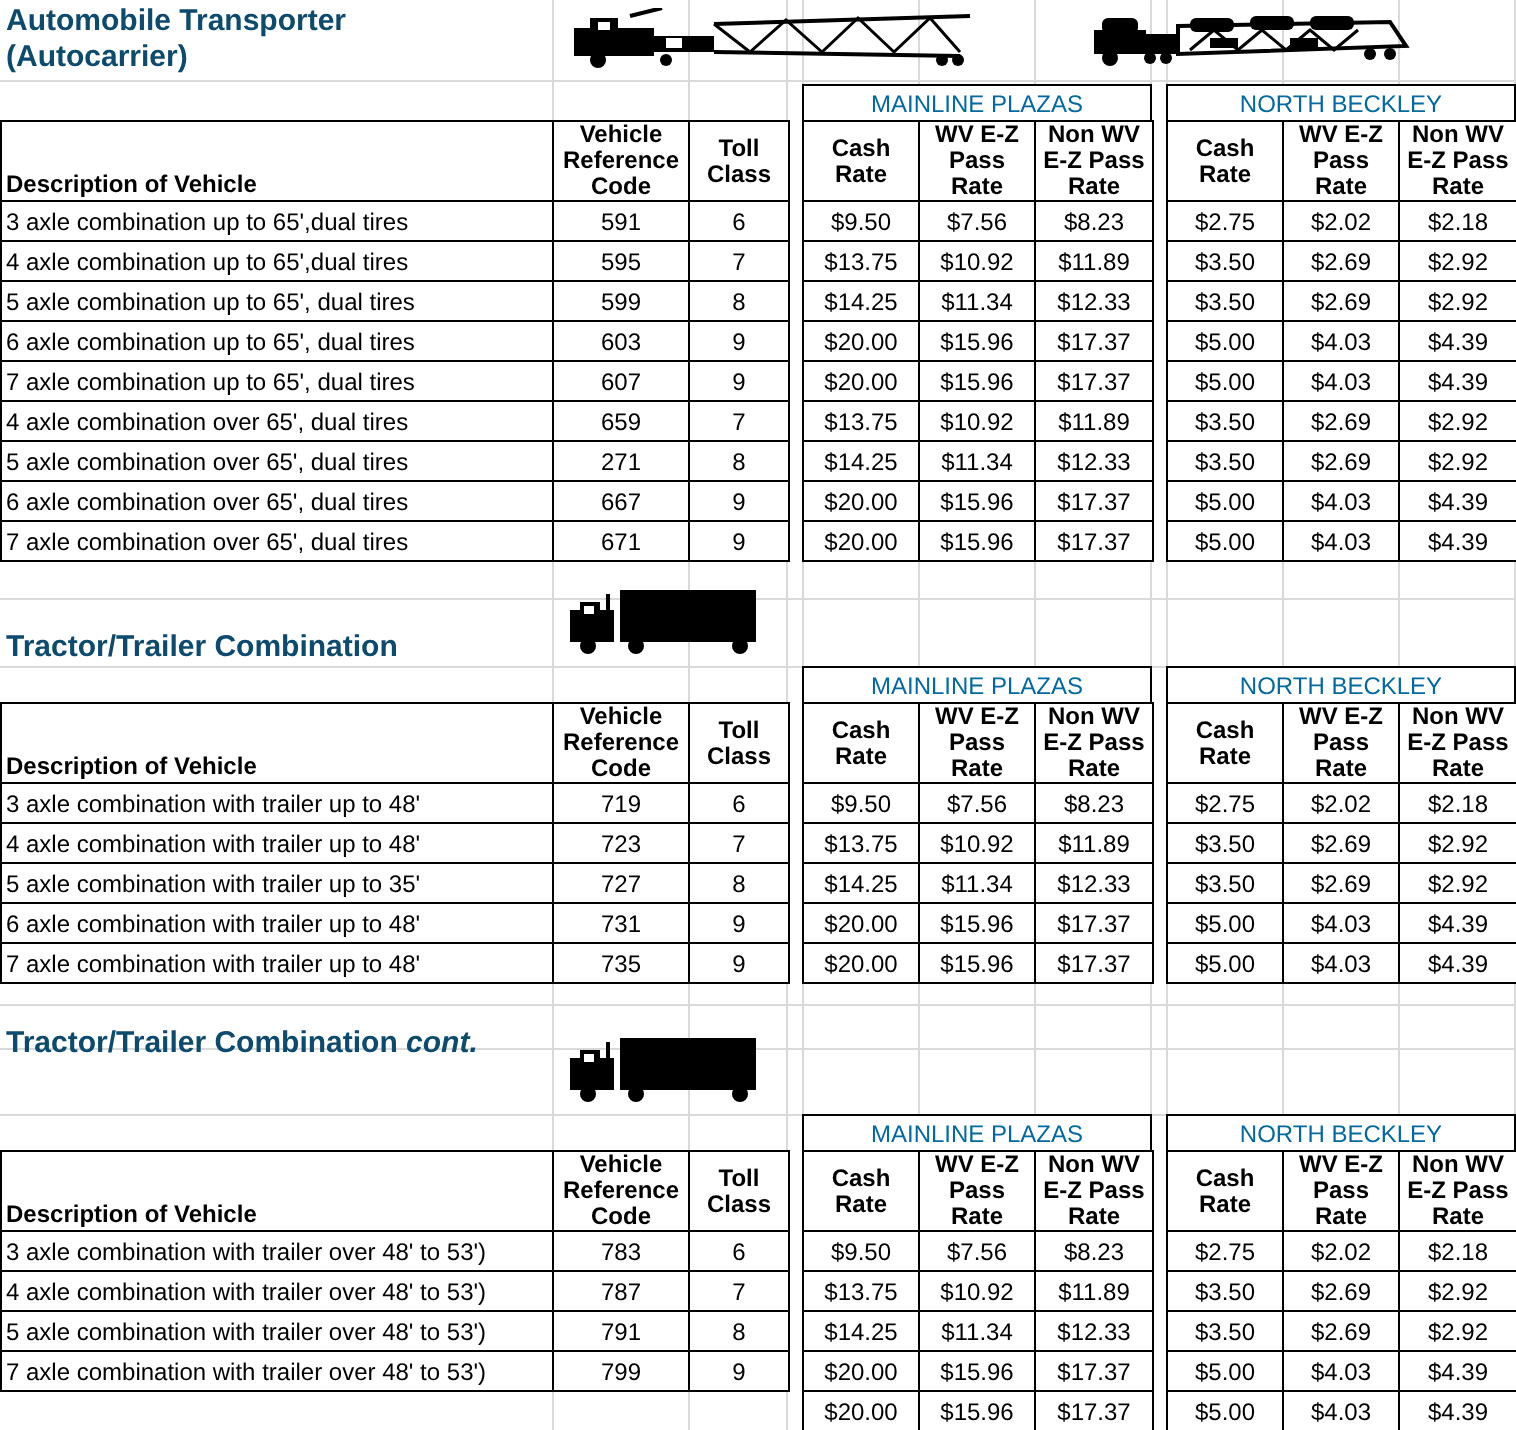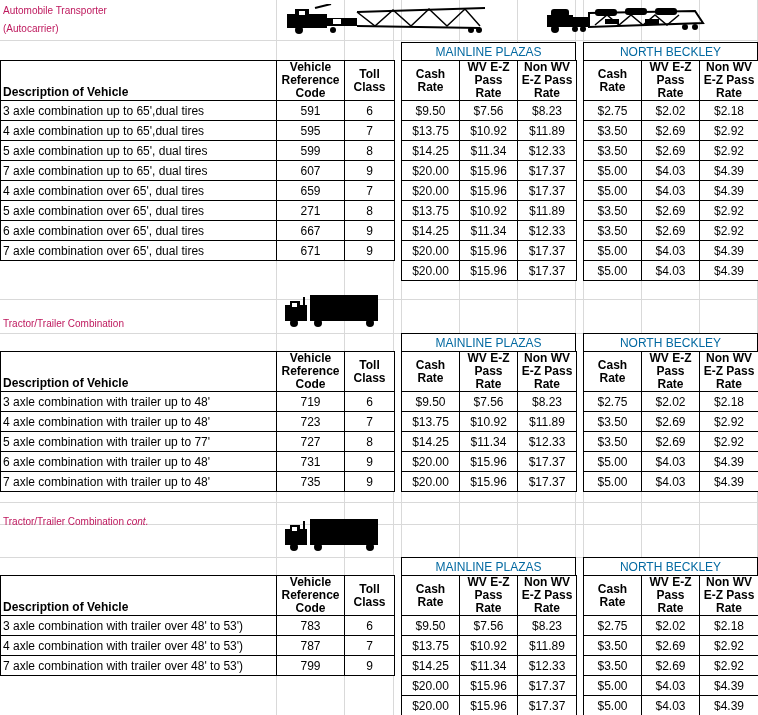--- a/index.html
+++ b/index.html
@@ -1,21 +1,21 @@
 <!DOCTYPE html>
 <html><head>
 <meta charset="utf-8">
 <style>
   html, body { margin:0; padding:0; background:#ffffff; }
   body { width:758px; height:715px; position:relative; overflow:hidden;
          font-family:"Liberation Sans", sans-serif; color:#000; }
   .abs { position:absolute; box-sizing:border-box; }
   .grid-v { position:absolute; top:0; width:1px; height:715px; background:#d9d9d9; }
   .grid-h { position:absolute; left:0; height:1px; width:758px; background:#d9d9d9; }
-  .title { color:#be185d; font-weight:normal; font-size:10px; line-height:18px; white-space:nowrap; }
+  .title { color:#0c4a6e; font-weight:bold; font-size:15px; line-height:18px; white-space:nowrap; }
   .title i { font-style:italic; }
   .tbl { position:absolute; border-collapse:collapse; background:#fff; table-layout:fixed; }
   .tbl td { border:1px solid #000; padding:0; font-size:12px; overflow:hidden; white-space:nowrap; }
   .desc-head { vertical-align:bottom; font-size:11px; font-weight:bold; padding-left:2px !important; padding-bottom:1px !important; }
   .col-head { text-align:center; font-size:10px; font-weight:bold; line-height:13px; white-space:normal !important; vertical-align:middle; }
   .plaza { text-align:center; color:#0369a1; font-size:10px; font-weight:normal; vertical-align:middle; }
   .desc { padding-left:2px !important; }
   .num { text-align:center; }
   .rate { text-align:center; }
   .vehicle-img { position:absolute; }
@@ -120,20 +120,25 @@
         <td class="desc">4 axle combination up to 65',dual tires</td>
         <td class="num">595</td>
         <td class="num">7</td>
       </tr>
       <tr style="height: 20px;">
         <td class="desc">5 axle combination up to 65', dual tires</td>
         <td class="num">599</td>
         <td class="num">8</td>
       </tr>
       <tr style="height: 20px;">
+        <td class="desc">6 axle combination up to 65', dual tires</td>
+        <td class="num">603</td>
+        <td class="num">9</td>
+      </tr>
+      <tr style="height: 20px;">
         <td class="desc">7 axle combination up to 65', dual tires</td>
         <td class="num">607</td>
         <td class="num">9</td>
       </tr>
       <tr style="height: 20px;">
         <td class="desc">4 axle combination over 65', dual tires</td>
         <td class="num">659</td>
         <td class="num">7</td>
       </tr>
       <tr style="height: 20px;">
@@ -325,21 +330,21 @@
         <td class="desc">3 axle combination with trailer up to 48'</td>
         <td class="num">719</td>
         <td class="num">6</td>
       </tr>
       <tr style="height: 20px;">
         <td class="desc">4 axle combination with trailer up to 48'</td>
         <td class="num">723</td>
         <td class="num">7</td>
       </tr>
       <tr style="height: 20px;">
-        <td class="desc">5 axle combination with trailer up to 77'</td>
+        <td class="desc">5 axle combination with trailer up to 35'</td>
         <td class="num">727</td>
         <td class="num">8</td>
       </tr>
       <tr style="height: 20px;">
         <td class="desc">6 axle combination with trailer up to 48'</td>
         <td class="num">731</td>
         <td class="num">9</td>
       </tr>
       <tr style="height: 20px;">
         <td class="desc">7 axle combination with trailer up to 48'</td>
@@ -478,20 +483,25 @@
         <td class="desc">3 axle combination with trailer over 48' to 53')</td>
         <td class="num">783</td>
         <td class="num">6</td>
       </tr>
       <tr style="height: 20px;">
         <td class="desc">4 axle combination with trailer over 48' to 53')</td>
         <td class="num">787</td>
         <td class="num">7</td>
       </tr>
       <tr style="height: 20px;">
+        <td class="desc">5 axle combination with trailer over 48' to 53')</td>
+        <td class="num">791</td>
+        <td class="num">8</td>
+      </tr>
+      <tr style="height: 20px;">
         <td class="desc">7 axle combination with trailer over 48' to 53')</td>
         <td class="num">799</td>
         <td class="num">9</td>
       </tr>
     </tbody>
 </table>
 <table class="tbl" style="left:401px; top:575px; width:175px;">
   <colgroup>
       <col style="width:58px">
       <col style="width:58px">

